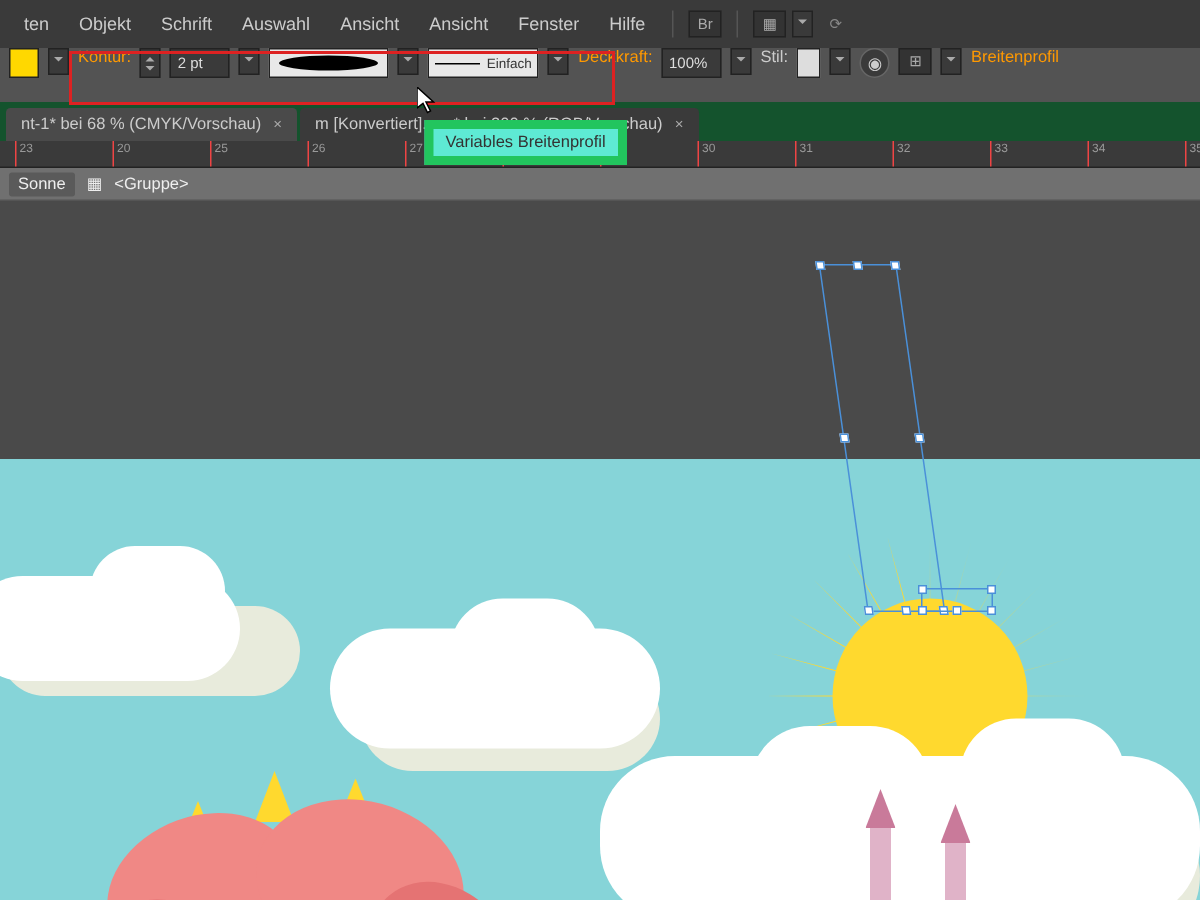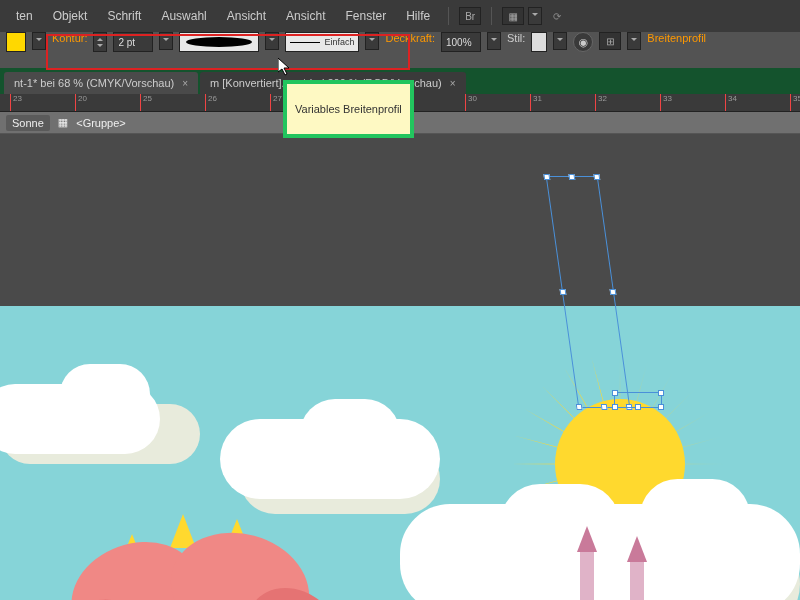--- a/index.html
+++ b/index.html
@@ -40,21 +40,21 @@
 .ray{position:absolute;left:50%;top:50%;width:8px;height:220px;background:linear-gradient(to top,#ffd92e 0%,#ffd92e 40%,rgba(255,217,46,0) 100%);transform-origin:50% 50%;clip-path:polygon(40% 50%,50% 0%,60% 50%,50% 100%)}
 .cloud{position:absolute;background:#fff;border-radius:50px}
 .cloudshad{position:absolute;background:#e8ebdc;border-radius:50px}
 .dragon{position:absolute;left:40px;top:380px;width:320px;height:200px}
 .wing{position:absolute;background:#f08885;border-radius:50% 50% 20% 50%}
 .spike{position:absolute;background:#ffd92e;clip-path:polygon(50% 0,100% 100%,0 100%)}
 .tower{position:absolute;bottom:0;width:14px;background:#e0b3c8}
 .towertop{position:absolute;width:20px;height:26px;background:#c97a9a;clip-path:polygon(50% 0,100% 100%,0 100%)}
 .selbox{position:absolute;border:1px solid #4a90d9;pointer-events:none}
 .handle{position:absolute;width:6px;height:6px;background:#fff;border:1px solid #4a90d9}
-.tooltip{position:absolute;left:283px;top:80px;background:#fef9c3;border:4px solid #22c55e;padding:19px 8px;font-size:11px;color:#333;z-index:20}
+.tooltip{position:absolute;left:283px;top:80px;background:#5eead4;border:6px solid #22c55e;padding:3px 8px;font-size:11px;color:#333;z-index:20}
 .cursor{position:absolute;left:278px;top:58px;z-index:25;pointer-events:none}
 </style>
 </head>
 <body>
 
 <div class="menubar">
   <span>ten</span>
   <span>Objekt</span>
   <span>Schrift</span>
   <span>Auswahl</span>

